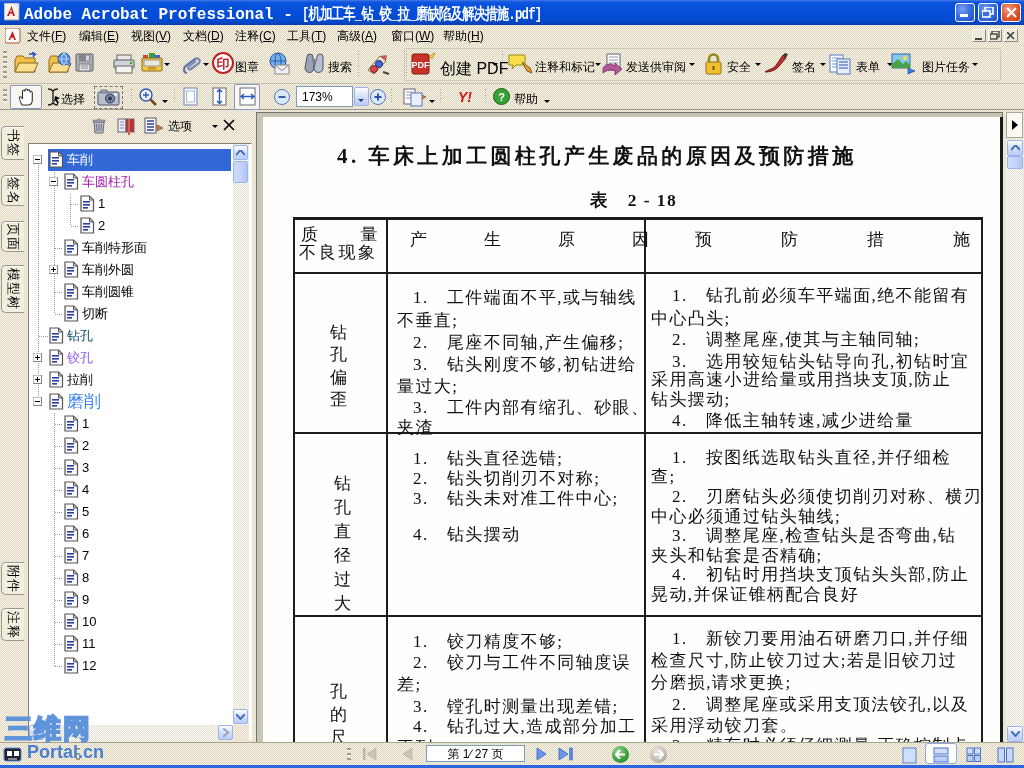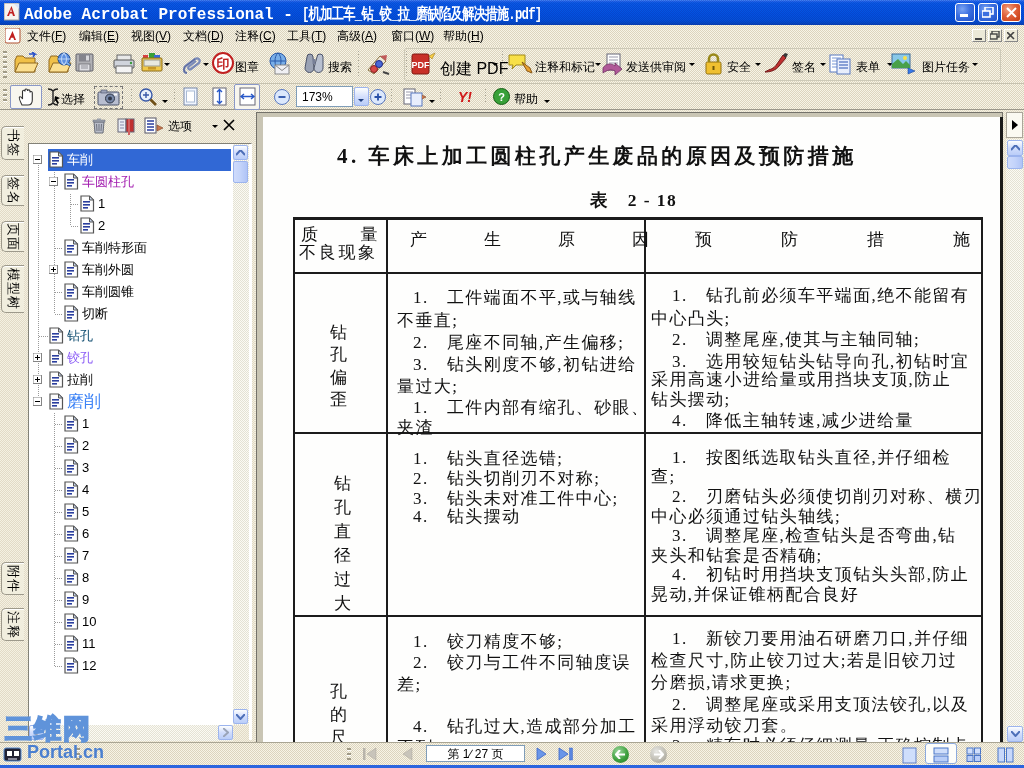--- a/index.html
+++ b/index.html
@@ -652,48 +652,49 @@
 
    <div class="vlabel" style="left:66px;top:205px;line-height:22.3px">钻孔偏歪</div>
    <div class="vlabel" style="left:70px;top:355px;line-height:23.9px">钻孔直径过大</div>
    <div class="vlabel" style="left:66px;top:564px;line-height:22.8px">孔的尺</div>
 
    <div class="dline" style="left:150px;top:169px">1. 工件端面不平,或与轴线</div>
    <div class="dline" style="left:134px;top:192px">不垂直;</div>
    <div class="dline" style="left:150px;top:214px">2. 尾座不同轴,产生偏移;</div>
    <div class="dline" style="left:150px;top:236px">3. 钻头刚度不够,初钻进给</div>
    <div class="dline" style="left:134px;top:258px">量过大;</div>
-   <div class="dline" style="left:150px;top:279px">1. 工件内部有缩孔、砂眼、</div>
+   <div class="dline" style="left:150px;top:279px">3. 工件内部有缩孔、砂眼、</div>
    <div class="dline" style="left:134px;top:299px">夹渣</div>
 
    <div class="dline" style="left:409px;top:167px">1. 钻孔前必须车平端面,绝不能留有</div>
    <div class="dline" style="left:388px;top:190px">中心凸头;</div>
    <div class="dline" style="left:409px;top:211px">2. 调整尾座,使其与主轴同轴;</div>
    <div class="dline" style="left:409px;top:233px">3. 选用较短钻头钻导向孔,初钻时宜</div>
    <div class="dline" style="left:388px;top:251px">采用高速小进给量或用挡块支顶,防止</div>
    <div class="dline" style="left:388px;top:271px">钻头摆动;</div>
    <div class="dline" style="left:409px;top:292px">4. 降低主轴转速,减少进给量</div>
 
    <div class="dline" style="left:150px;top:330px">1. 钻头直径选错;</div>
    <div class="dline" style="left:150px;top:350px">2. 钻头切削刃不对称;</div>
    <div class="dline" style="left:150px;top:370px">3. 钻头未对准工件中心;</div>
-   <div class="dline" style="left:150px;top:388px">4. 钻头摆动</div>
+   <div class="dline" style="left:150px;top:406px">4. 钻头摆动</div>
 
    <div class="dline" style="left:409px;top:329px">1. 按图纸选取钻头直径,并仔细检</div>
    <div class="dline" style="left:388px;top:348px">查;</div>
    <div class="dline" style="left:409px;top:368px">2. 刃磨钻头必须使切削刃对称、横刃</div>
    <div class="dline" style="left:388px;top:388px">中心必须通过钻头轴线;</div>
    <div class="dline" style="left:409px;top:407px">3. 调整尾座,检查钻头是否弯曲,钻</div>
    <div class="dline" style="left:388px;top:427px">夹头和钻套是否精确;</div>
    <div class="dline" style="left:409px;top:446px">4. 初钻时用挡块支顶钻头头部,防止</div>
    <div class="dline" style="left:388px;top:466px">晃动,并保证锥柄配合良好</div>
 
    <div class="dline" style="left:150px;top:513px">1. 铰刀精度不够;</div>
    <div class="dline" style="left:150px;top:534px">2. 铰刀与工件不同轴度误</div>
    <div class="dline" style="left:134px;top:556px">差;</div>
+   <div class="dline" style="left:150px;top:578px">3. 镗孔时测量出现差错;</div>
    <div class="dline" style="left:150px;top:598px">4. 钻孔过大,造成部分加工</div>
    <div class="dline" style="left:134px;top:619px">不到</div>
 
    <div class="dline" style="left:409px;top:510px">1. 新铰刀要用油石研磨刀口,并仔细</div>
    <div class="dline" style="left:388px;top:532px">检查尺寸,防止铰刀过大;若是旧铰刀过</div>
    <div class="dline" style="left:388px;top:554px">分磨损,请求更换;</div>
    <div class="dline" style="left:409px;top:576px">2. 调整尾座或采用支顶法铰孔,以及</div>
    <div class="dline" style="left:388px;top:597px">采用浮动铰刀套。</div>
    <div class="dline" style="left:409px;top:617px">3. 精车时必须仔细测量,正确控制卡</div>
   </div>

